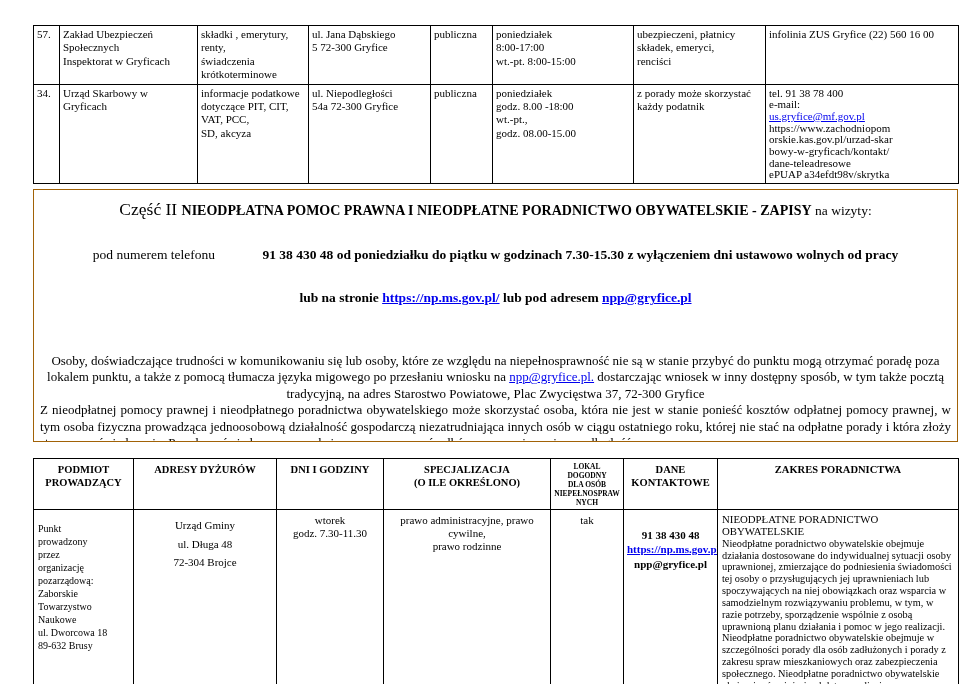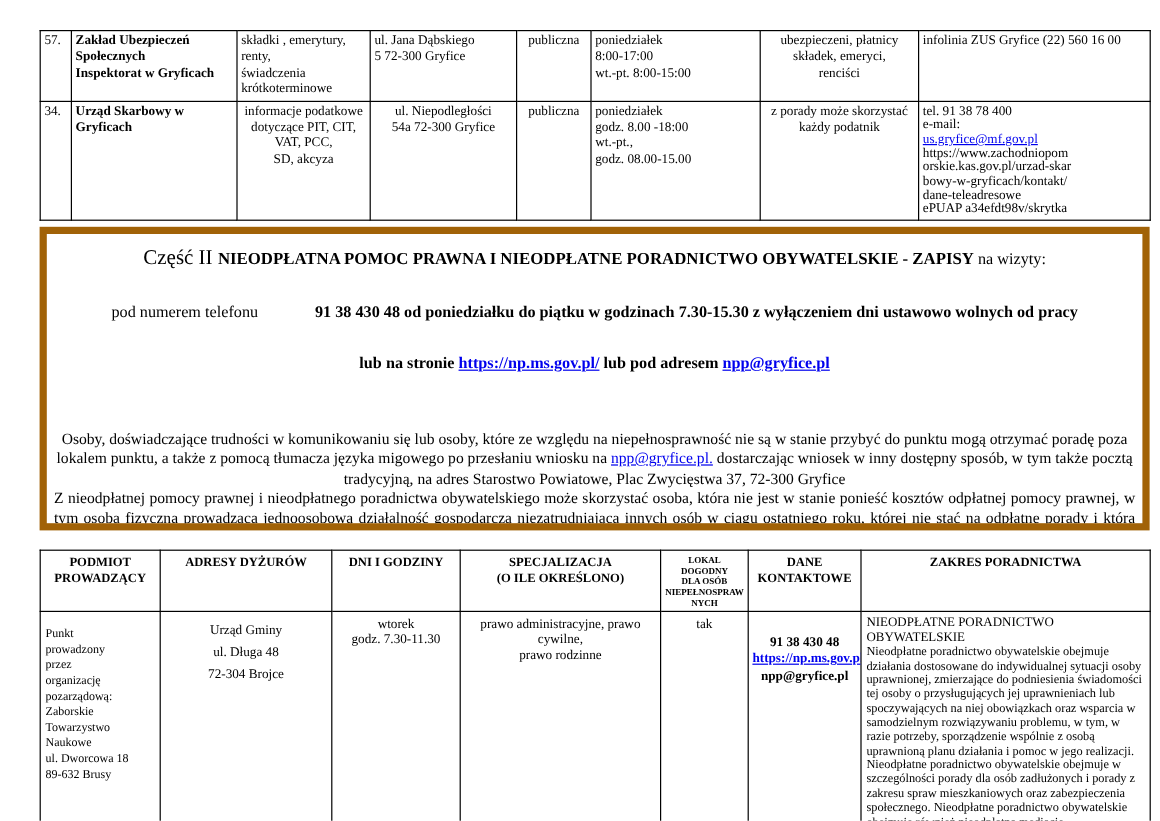--- a/index.html
+++ b/index.html
@@ -15,41 +15,41 @@
     position: absolute; left: 33px; width: 925px;
     background: #fff;
   }
   .t td {
     border: 1px solid #000; vertical-align: top;
     padding: 2px 3px; font-size: 11px; line-height: 1.22;
     overflow: hidden;
   }
   .ml { white-space: pre-line; }
   .b { font-weight: bold; margin-left: 44px; }
-  .ctr { text-align: center; }
+  .ctr { text-align: left; }
   .lnk { color: #0000EE; text-decoration: underline; cursor: pointer; }
 
   
   table.top { top: 25px; }
   tr.r33 { height: 43px; }
   tr.rsec { height: 29px; }
   tr.r34 { height: 93px; }
   td.sec {
     text-align: center; vertical-align: bottom;
     font-weight: bold; font-size: 11.5px; padding-bottom: 2px;
   }
-  td.namecell { font-weight: bold; }
+  td.namecell { font-weight: normal; }
   td.contact34 { line-height: 1.06; font-size: 11px; padding-top: 3px; }
   td.contact34 .ml { line-height: 1.06; }
 
   
   .middle {
     position: absolute; left: 33px; top: 189px;
     width: 925px; height: 253px;
-    border: 6px solid #a16207; background: #fff;
+    border: 1px solid #a16207; background: #fff;
     text-align: center; padding: 9px 6px 0 6px; overflow: hidden;
   }
   .m-line1 { font-size: 14px; font-weight: bold; margin-bottom: 27px; }
   .m-czesc { font-size: 17.5px; font-weight: normal; }
   .m-suffix { font-size: 13.5px; font-weight: normal; }
   .m-line2 { font-size: 13.5px; margin-bottom: 27px; }
   .m-line3 { font-size: 13.5px; font-weight: bold; margin-bottom: 12px; }
   .m-para1 { font-size: 13px; line-height: 1.26; text-align: center; margin-top: 47px; }
   .m-para2 { font-size: 13px; line-height: 1.26; text-align: justify; }
 

